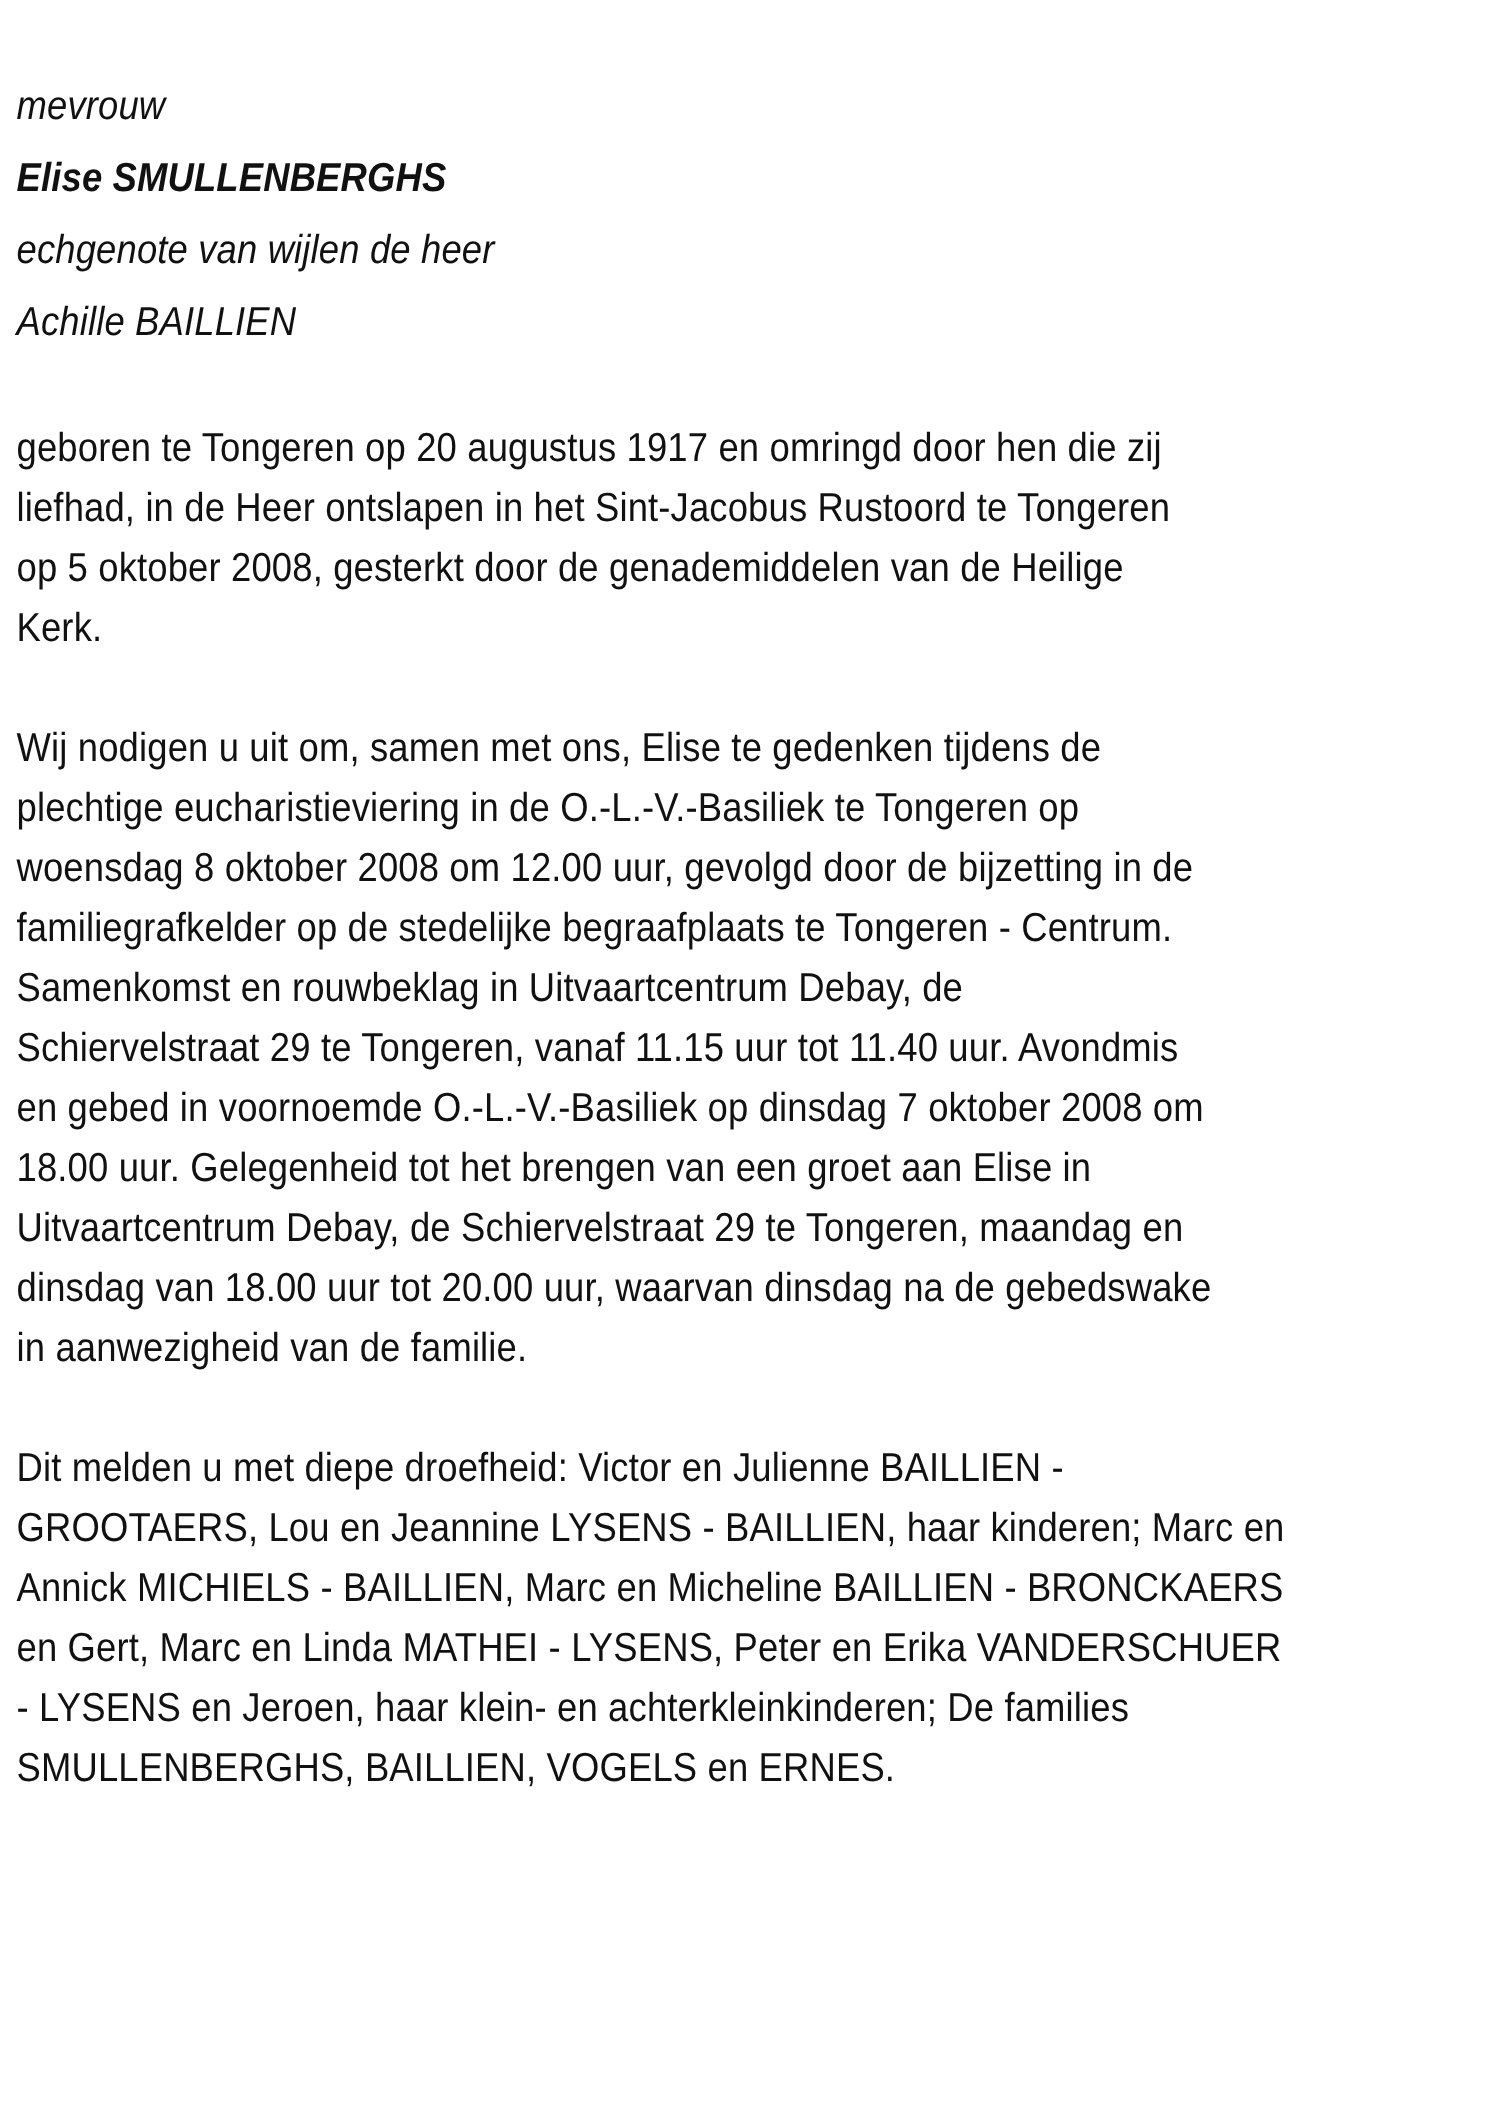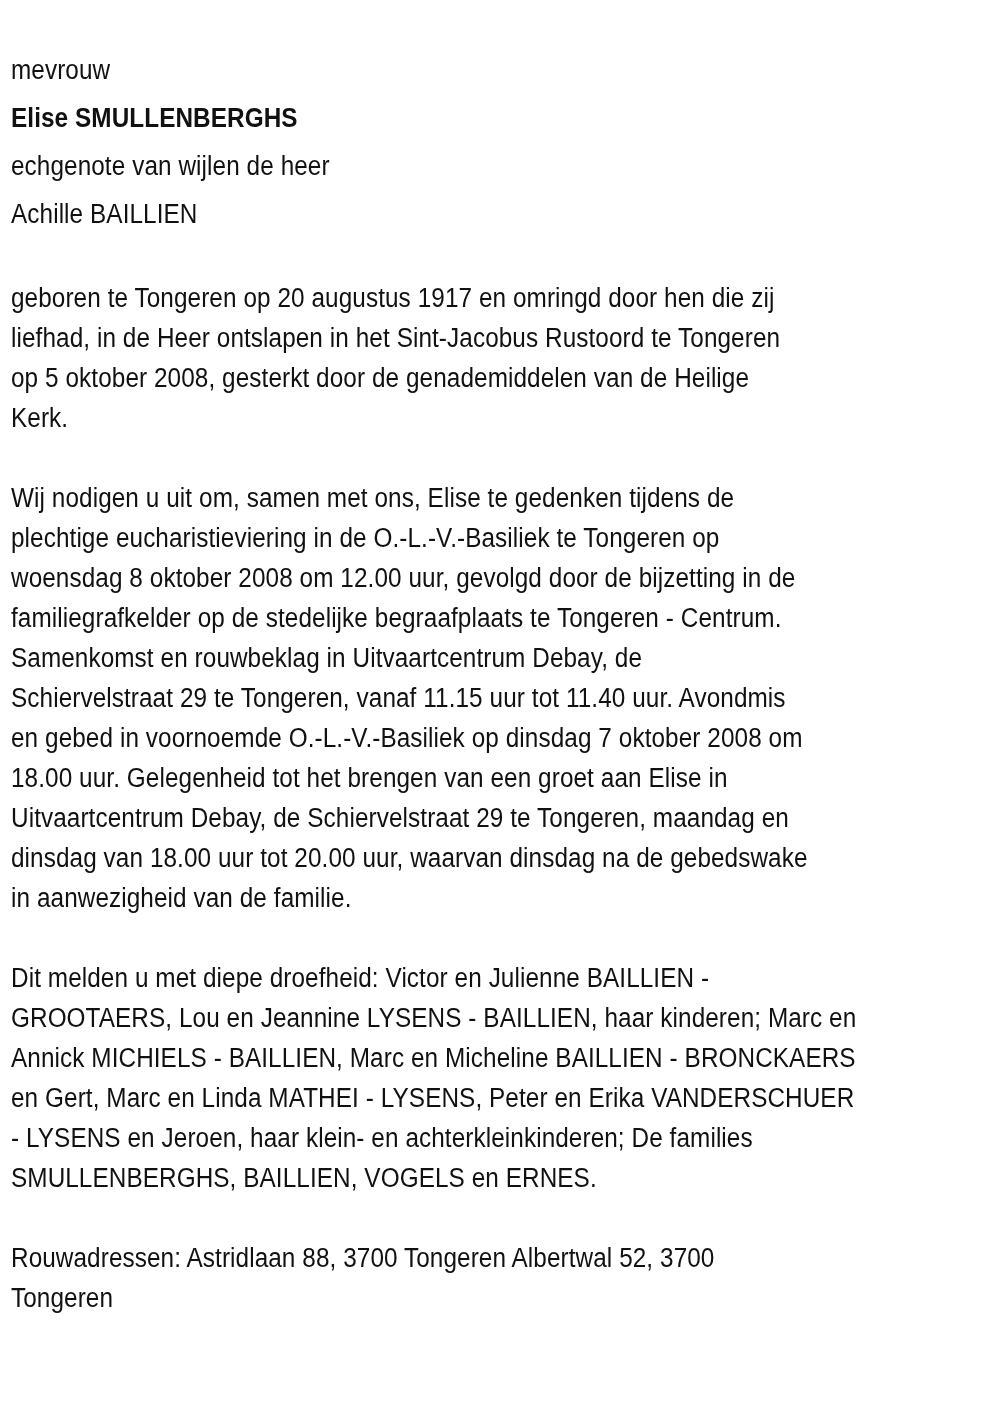--- a/index.html
+++ b/index.html
@@ -39,21 +39,21 @@
     .bold { font-weight: bold; }
   </style>
 </head>
 <body>
 
 <div class="doc">
 
 
   <span class="gap"></span>
 
-  <div style="margin-top:0px;">
+  <div style="margin-top:0px;font-style:italic;">
     <span class="line label-line">mevrouw</span>
     <span class="line label-line bold">Elise SMULLENBERGHS</span>
     <span class="line label-line">echgenote van wijlen de heer</span>
     <span class="line label-line">Achille BAILLIEN</span>
   </div>
 
   <span class="gap"></span>
 
   <div>
     <span class="line">geboren te Tongeren op 20 augustus 1917 en omringd door hen die zij</span>
@@ -84,18 +84,14 @@
     <span class="line">Dit melden u met diepe droefheid: Victor en Julienne BAILLIEN -</span>
     <span class="line">GROOTAERS, Lou en Jeannine LYSENS - BAILLIEN, haar kinderen; Marc en</span>
     <span class="line">Annick MICHIELS - BAILLIEN, Marc en Micheline BAILLIEN - BRONCKAERS</span>
     <span class="line">en Gert, Marc en Linda MATHEI - LYSENS, Peter en Erika VANDERSCHUER</span>
     <span class="line">- LYSENS en Jeroen, haar klein- en achterkleinkinderen; De families</span>
     <span class="line">SMULLENBERGHS, BAILLIEN, VOGELS en ERNES.</span>
   </div>
 
   <span class="gap"></span>
 
-  <div>
-    <span class="line">Rouwadressen: Astridlaan 88, 3700 Tongeren Albertwal 52, 3700</span>
-    <span class="line">Tongeren</span>
-  </div>
 
 </div>
 
 </body></html>

